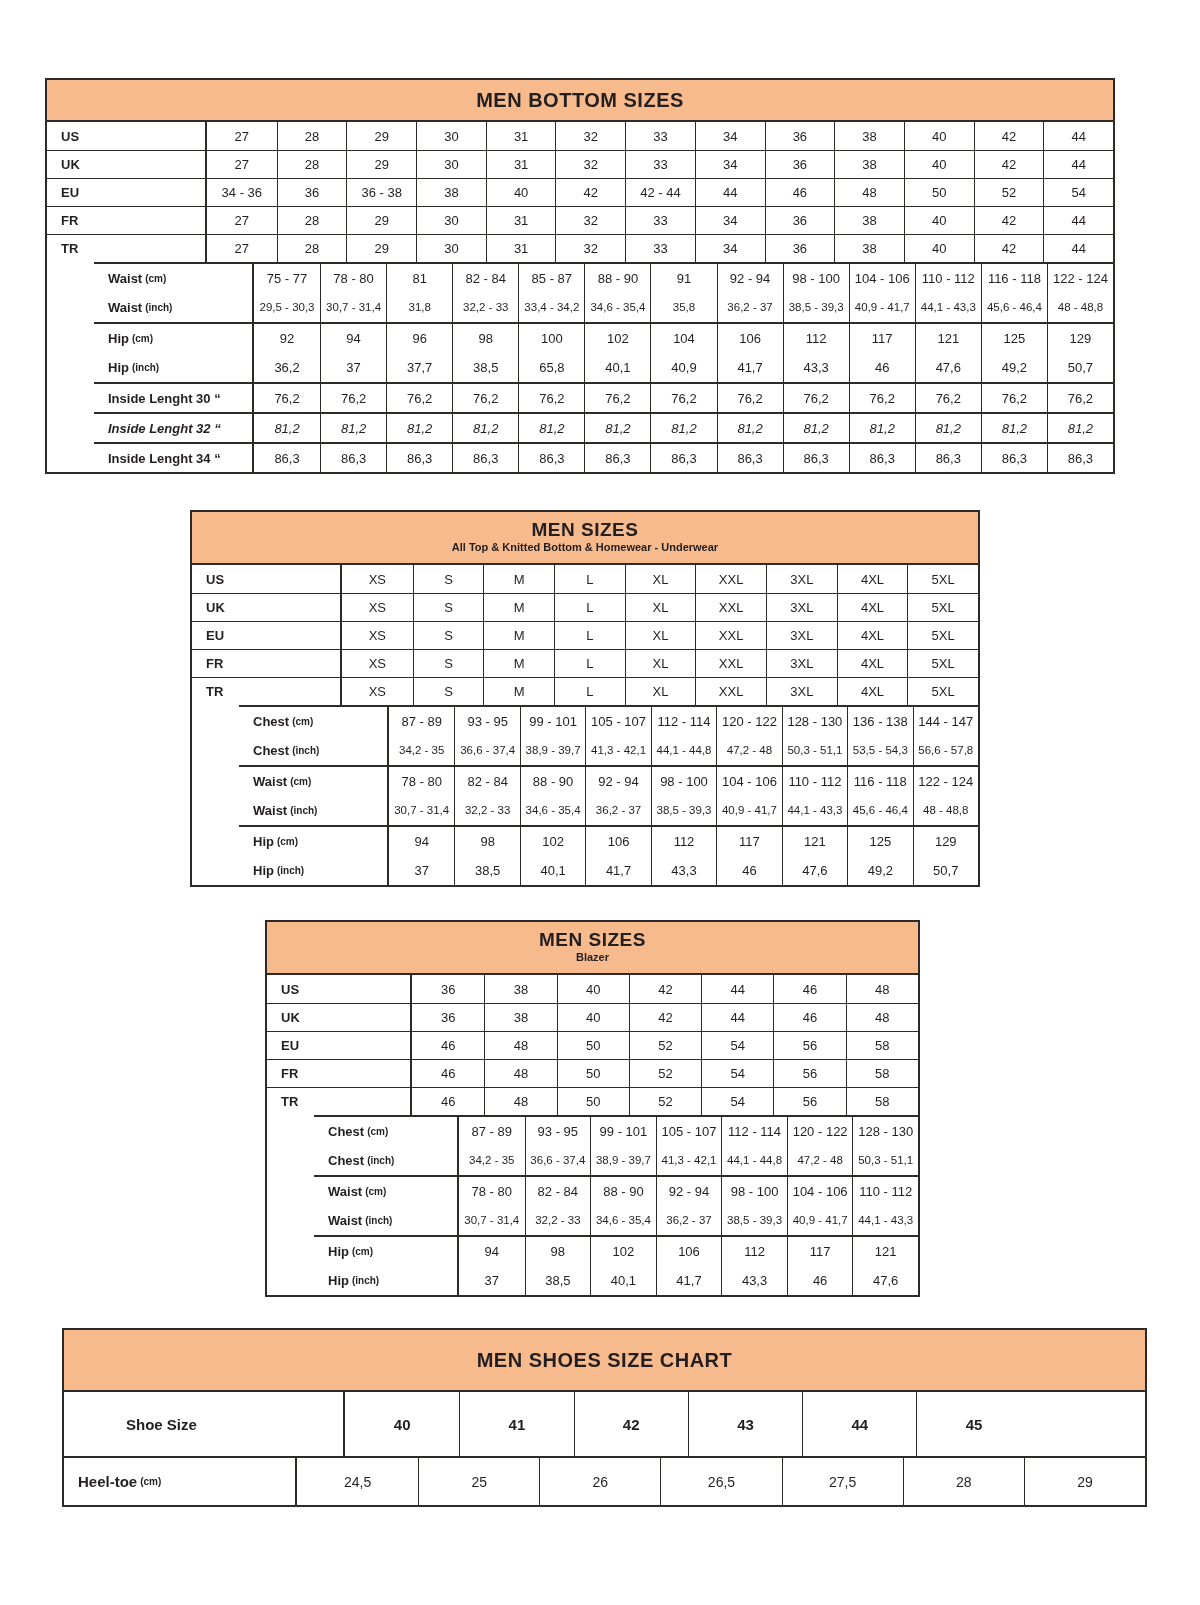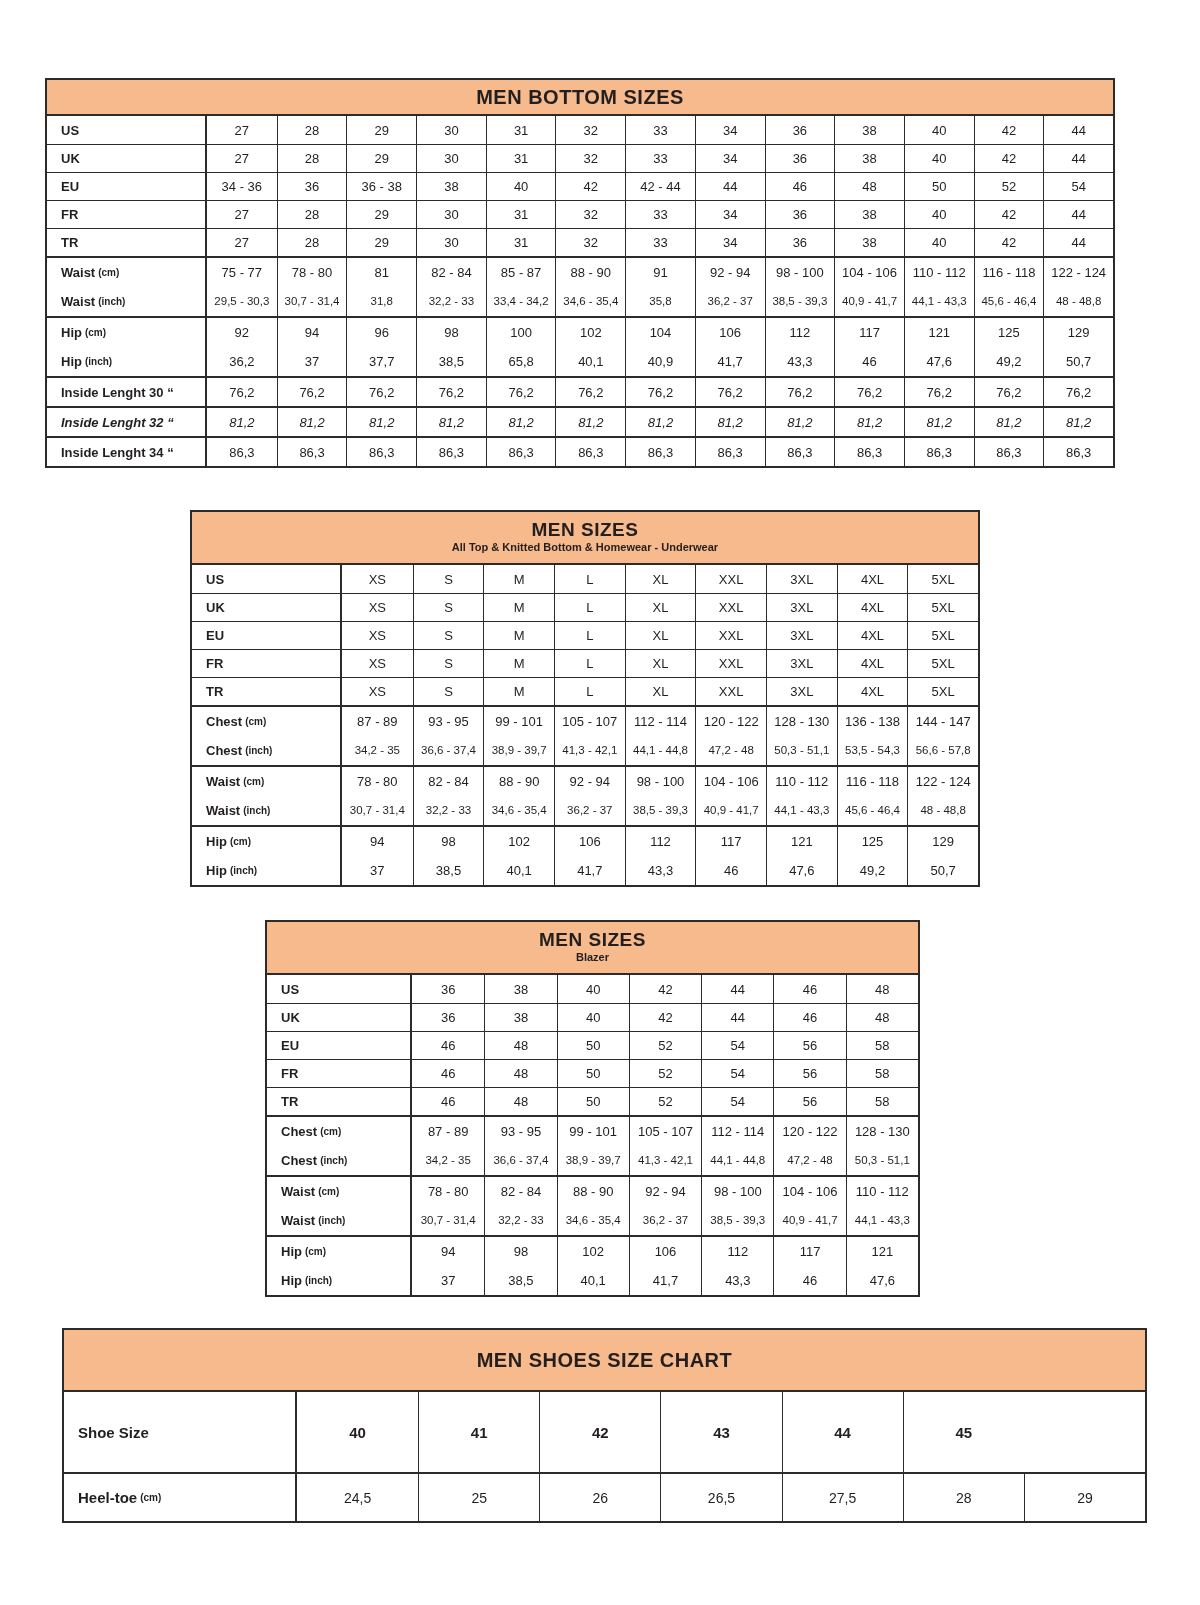--- a/index.html
+++ b/index.html
@@ -13,31 +13,31 @@
   .page{position:relative;width:1200px;height:1605px;background:#ffffff;overflow:hidden;}
 
   .tbl{position:absolute;border:2px solid var(--bc);background:#fff;}
   .t1{left:45px;top:78px;width:1070px;}
   .t2{left:190px;top:510px;width:790px;}
   .t3{left:265px;top:920px;width:655px;}
   .t4{left:62px;top:1328px;width:1085px;}
 
   .t-header{background:var(--peach);border-bottom:2px solid var(--bc);
     display:flex;flex-direction:column;align-items:center;justify-content:center;}
-  .t1 .t-header{height:36px;}
+  .t1 .t-header{height:42px;}
   .t2 .t-header,.t3 .t-header{height:53px;}
   .t4 .t-header{height:62px;}
   .t-title{font-weight:700;font-size:20px;letter-spacing:.5px;color:var(--ink);line-height:1.1;}
   .t2 .t-title,.t3 .t-title{font-size:19px;}
   .t-sub{font-weight:700;font-size:11px;line-height:1.2;color:var(--ink);}
 
   .t-row{display:grid;align-items:center;}
   .t-row.kind-size{height:28px;}
-  .t-row.kind-measure,.t-row.kind-inside{height:30px;}
-  .t4 .t-row.kind-shoe{height:80px;}
+  .t-row.kind-measure,.t-row.kind-inside{height:30px;margin-left:47px;}
+  .t4 .t-row.kind-shoe{height:64px;padding-left:48px;}
   .t4 .t-row.kind-heel{height:49px;}
 
   .cell{height:100%;display:flex;align-items:center;justify-content:center;
     font-size:13px;overflow:hidden;white-space:nowrap;}
   .cell.lbl{justify-content:flex-start;padding-left:14px;border-right:2px solid var(--bc);}
   .lbl-main{font-weight:700;font-size:13px;}
   .lbl-unit{font-weight:700;font-size:10px;margin-left:3px;}
   .val + .val{border-left:1px solid var(--bc);}
   .val.small{font-size:11.5px;}
   .val.boldv{font-weight:700;}

